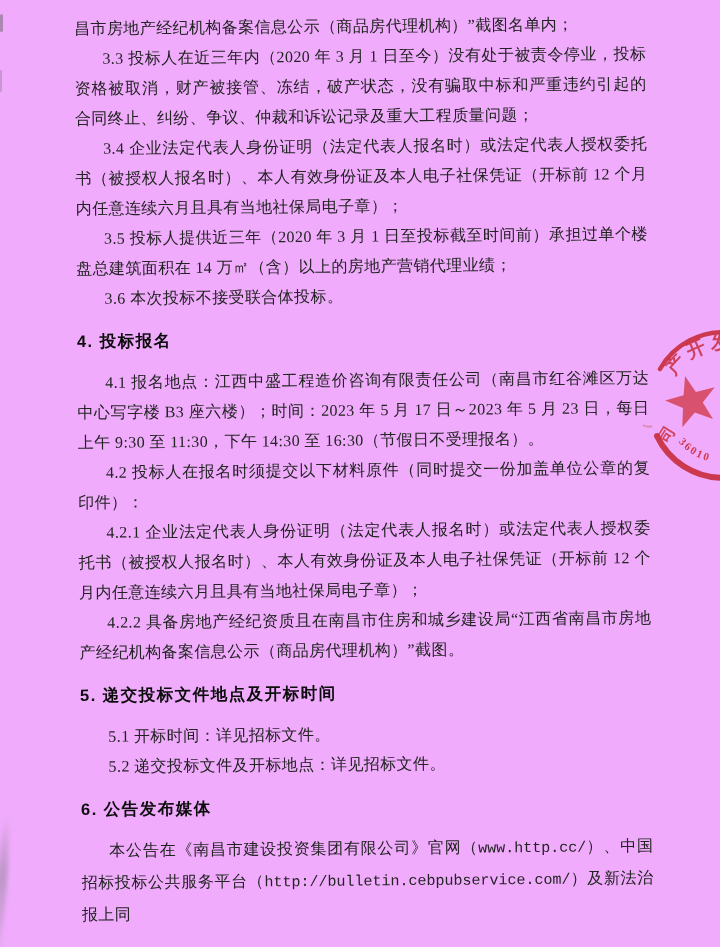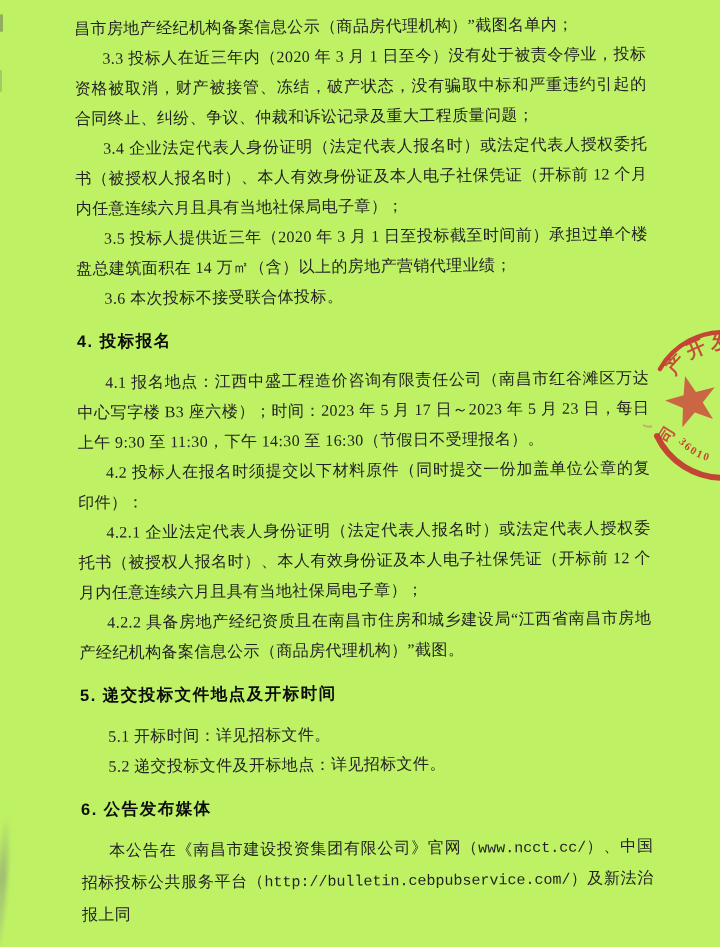--- a/index.html
+++ b/index.html
@@ -1,21 +1,21 @@
 <!DOCTYPE html>
 <html><head>
 <meta charset="utf-8">
 <style>
   html,body{margin:0;padding:0;}
   body{
     width:720px;height:947px;overflow:hidden;position:relative;
     background:#fdfdfd;
     font-family:"Liberation Serif","DejaVu Serif",serif;
   }
-  .page{position:absolute;inset:0;background:#bef264;}
+  .page{position:absolute;inset:0;background:#f0abfc;}
   
   .doc{
     position:absolute;left:74px;top:14px;width:572px;
     color:#232323;font-size:16px;line-height:30px;
     letter-spacing:0.4px;text-align:justify;text-justify:inter-ideograph;
     transform:rotate(-0.5deg);transform-origin:0 0;
   }
   .doc p{margin:0;}
   p.para{text-indent:28px;}
   p.cont{text-indent:0;}
@@ -56,21 +56,21 @@
     <p class="para">4.1 报名地点：江西中盛工程造价咨询有限责任公司（南昌市红谷滩区万达中心写字楼 B3 座六楼）；时间：2023 年 5 月 17 日～2023 年 5 月 23 日，每日上午 9:30 至 11:30，下午 14:30 至 16:30（节假日不受理报名）。</p>
     <p class="para">4.2 投标人在报名时须提交以下材料原件（同时提交一份加盖单位公章的复印件）：</p>
     <p class="para">4.2.1 企业法定代表人身份证明（法定代表人报名时）或法定代表人授权委托书（被授权人报名时）、本人有效身份证及本人电子社保凭证（开标前 12 个月内任意连续六月且具有当地社保局电子章）；</p>
     <p class="para">4.2.2 具备房地产经纪资质且在南昌市住房和城乡建设局“江西省南昌市房地产经纪机构备案信息公示（商品房代理机构）”截图。</p>
 
     <h2 class="heading">5. 递交投标文件地点及开标时间</h2>
     <p class="para">5.1 开标时间：详见招标文件。</p>
     <p class="para">5.2 递交投标文件及开标地点：详见招标文件。</p>
 
     <h2 class="heading">6. 公告发布媒体</h2>
-    <p class="para"><span>本公告在《南昌市建设投资集团有限公司》官网（</span><span class="mono">www.ncct.cc/</span><span>）、中国招标投标公共服务平台（</span><span class="mono">http://bulletin.cebpubservice.com/</span><span>）及新法治报上同</span></p>
+    <p class="para"><span>本公告在《南昌市建设投资集团有限公司》官网（</span><span class="mono">www.http.cc/</span><span>）、中国招标投标公共服务平台（</span><span class="mono">http://bulletin.cebpubservice.com/</span><span>）及新法治报上同</span></p>
   </div>
 
   <svg class="seal" viewBox="0 0 170 170">
     <defs>
       <path id="ringTop" d="M 27 83 A 56 56 0 0 1 139 83" fill="none"></path>
       <path id="ringBottom" d="M 25 83 A 58 58 0 0 0 141 83" fill="none"></path>
     </defs>
 
     <path d="M 20 47 A 73 73 0 0 1 152 58" fill="none" stroke="#c4222a" stroke-width="4.5" stroke-linecap="round" opacity="0.9"></path>
     <path d="M 17 114 A 73 73 0 0 0 149 114" fill="none" stroke="#c4222a" stroke-width="6" stroke-linecap="round" opacity="0.9"></path>

